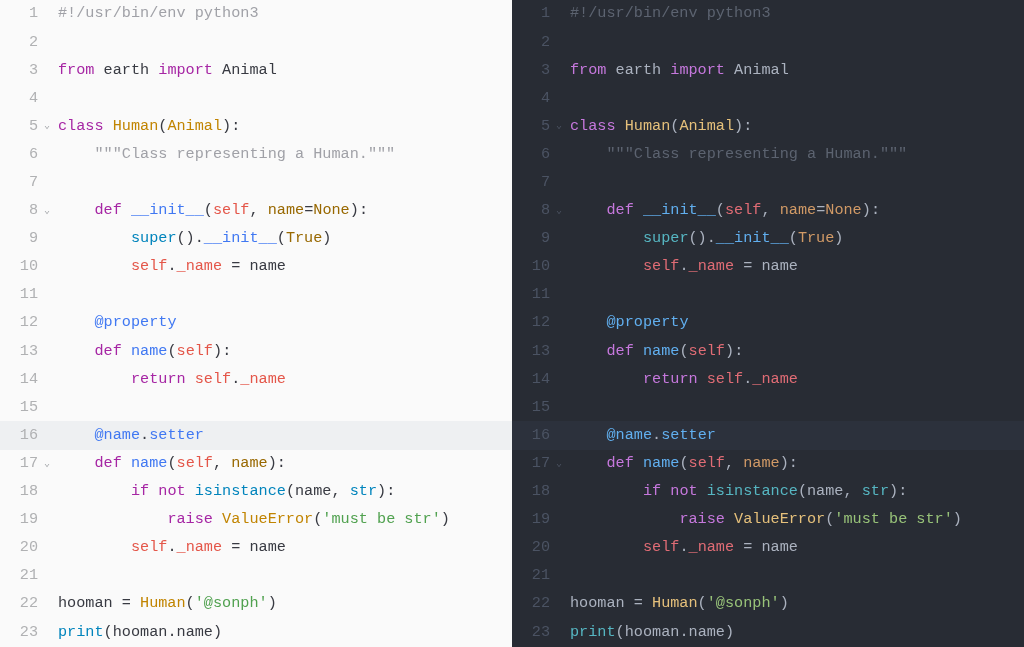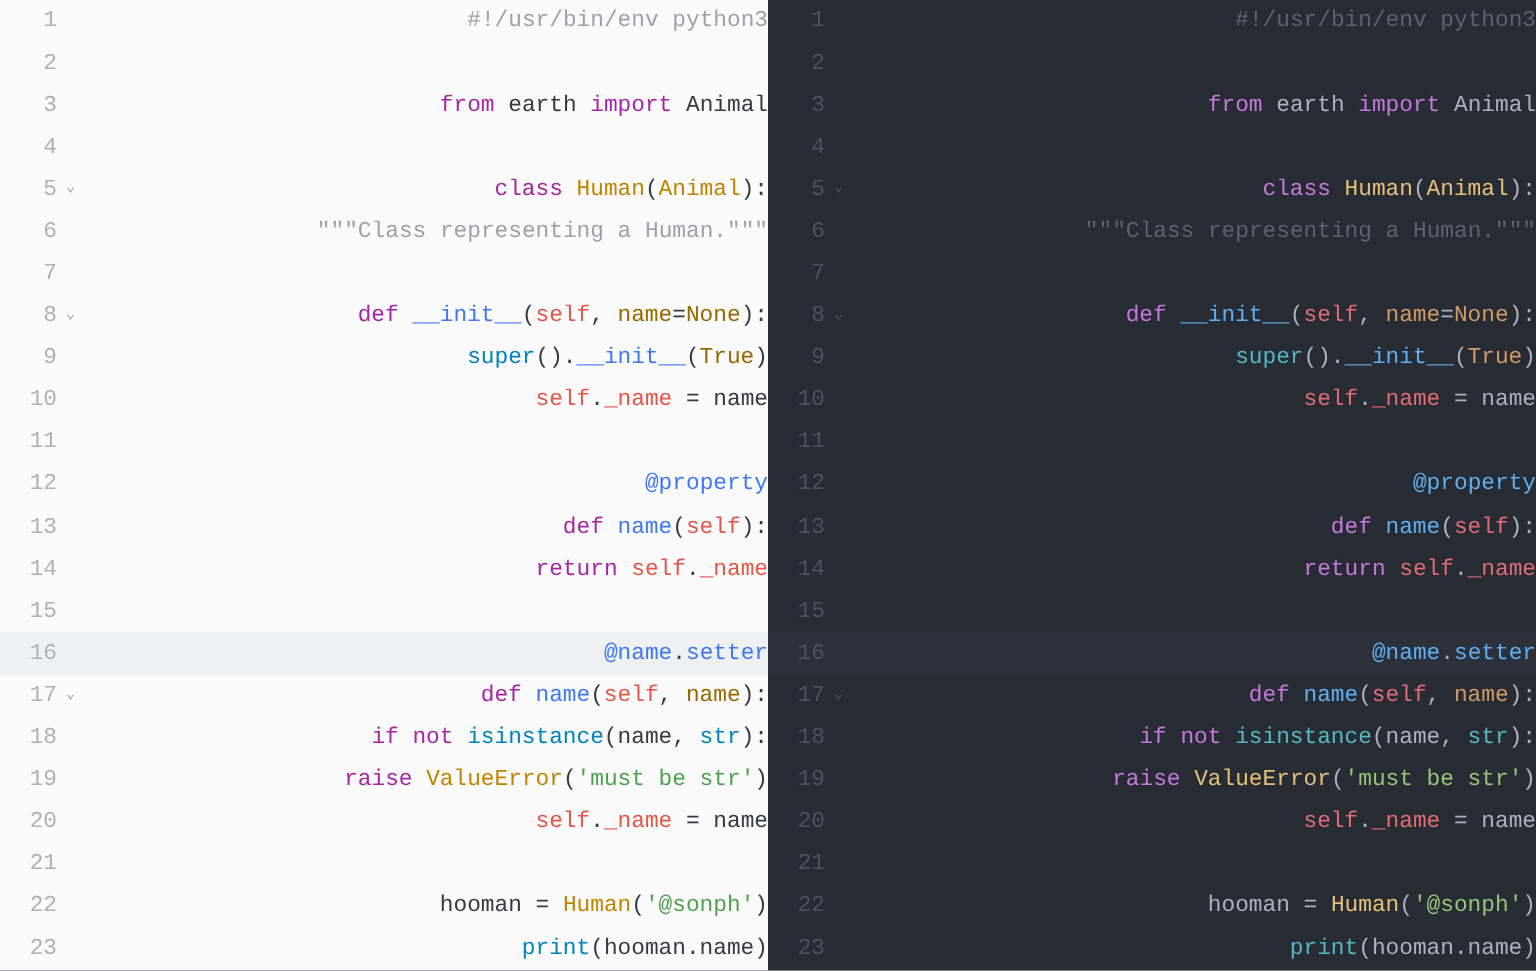--- a/index.html
+++ b/index.html
@@ -53,21 +53,20 @@
     font-size: 10px;
     user-select: none;
     text-align: left;
   }
   .light .fold { color: #9da0a4; }
   .dark  .fold { color: #4f5666; }
 
   .code {
     flex: 1;
     overflow: hidden;
-    text-align: right;
   }
 
   
   .light .tk-comment  { color: #a0a1a7; font-style: normal; }
   .light .tk-keyword  { color: #a626a4; }
   .light .tk-class    { color: #c18401; }
   .light .tk-func     { color: #4078f2; }
   .light .tk-self     { color: #e45649; }
   .light .tk-param    { color: #986801; }
   .light .tk-string   { color: #50a14f; }

